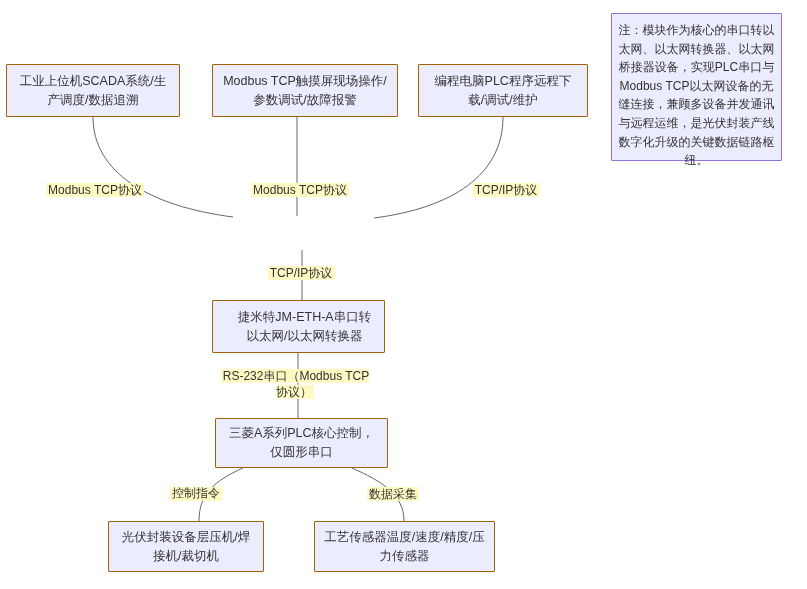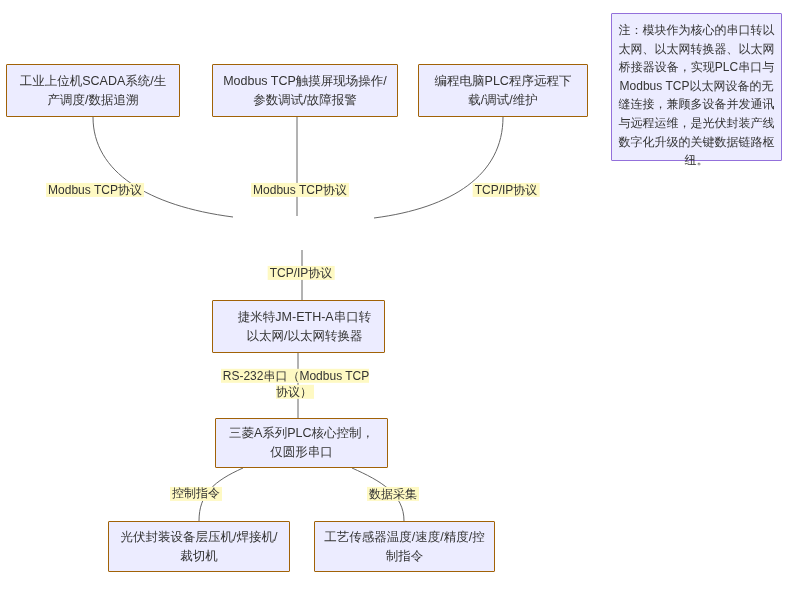--- a/index.html
+++ b/index.html
@@ -64,23 +64,23 @@
 
   <div class="node" style="left:212px;top:64px;width:186px;height:53px;">Modbus TCP触摸屏现场操作/参数调试/故障报警</div>
 
   <div class="node" style="left:418px;top:64px;width:170px;height:53px;">编程电脑PLC程序远程下载/调试/维护</div>
 
 
   <div class="node" style="left:212px;top:300px;width:173px;height:53px;padding-left:20px;">捷米特JM-ETH-A串口转以太网/以太网转换器</div>
 
   <div class="node" style="left:200px;top:418px;width:173px;height:50px;margin-left:15px;">三菱A系列PLC核心控制，仅圆形串口</div>
 
-  <div class="node" style="left:108px;top:521px;width:182px;height:51px;">光伏封装设备层压机/焊接机/裁切机</div>
+  <div class="node" style="left:108px;top:521px;width:156px;height:51px;">光伏封装设备层压机/焊接机/裁切机</div>
 
-  <div class="node" style="left:314px;top:521px;width:181px;height:51px;">工艺传感器温度/速度/精度/控制指令</div>
+  <div class="node" style="left:314px;top:521px;width:181px;height:51px;">工艺传感器温度/速度/精度/压力传感器</div>
 
   <div class="edge-label" style="left:95px;top:190px;">
     <span>Modbus TCP协议</span>
   </div>
 
   <div class="edge-label" style="left:300px;top:190px;">
     <span>Modbus TCP协议</span>
   </div>
 
   <div class="edge-label" style="left:506px;top:190px;">

